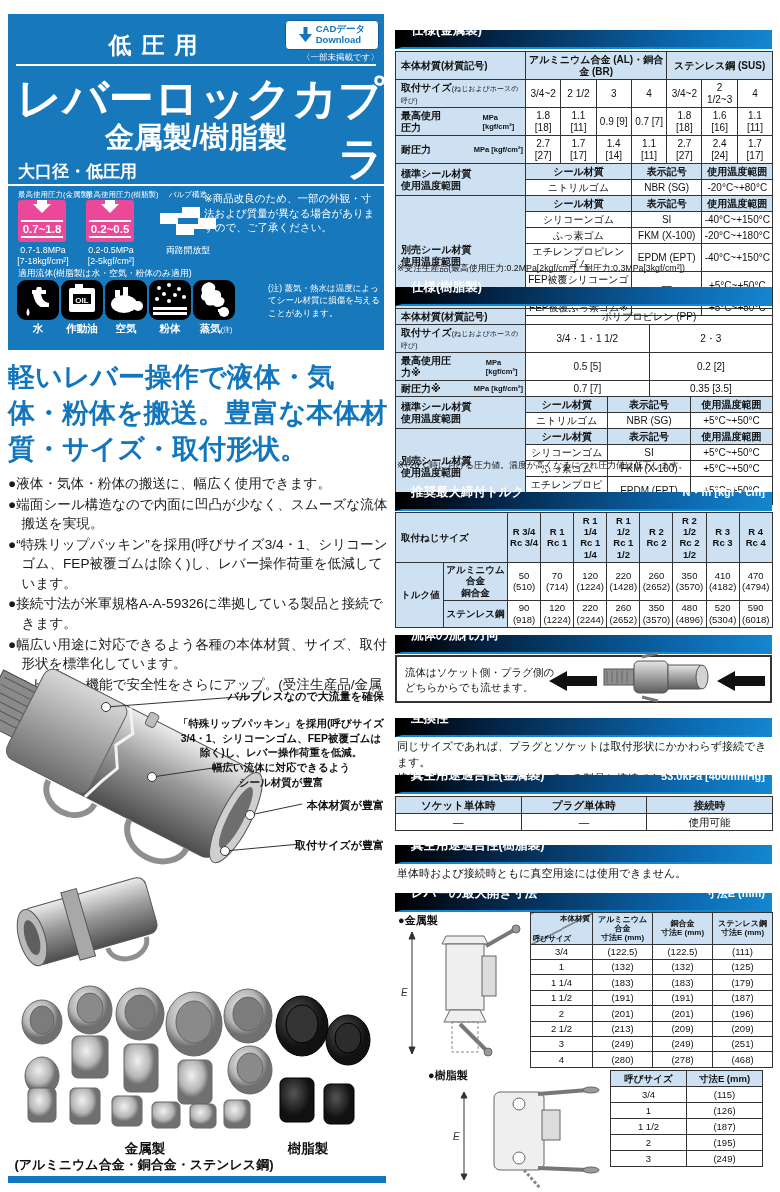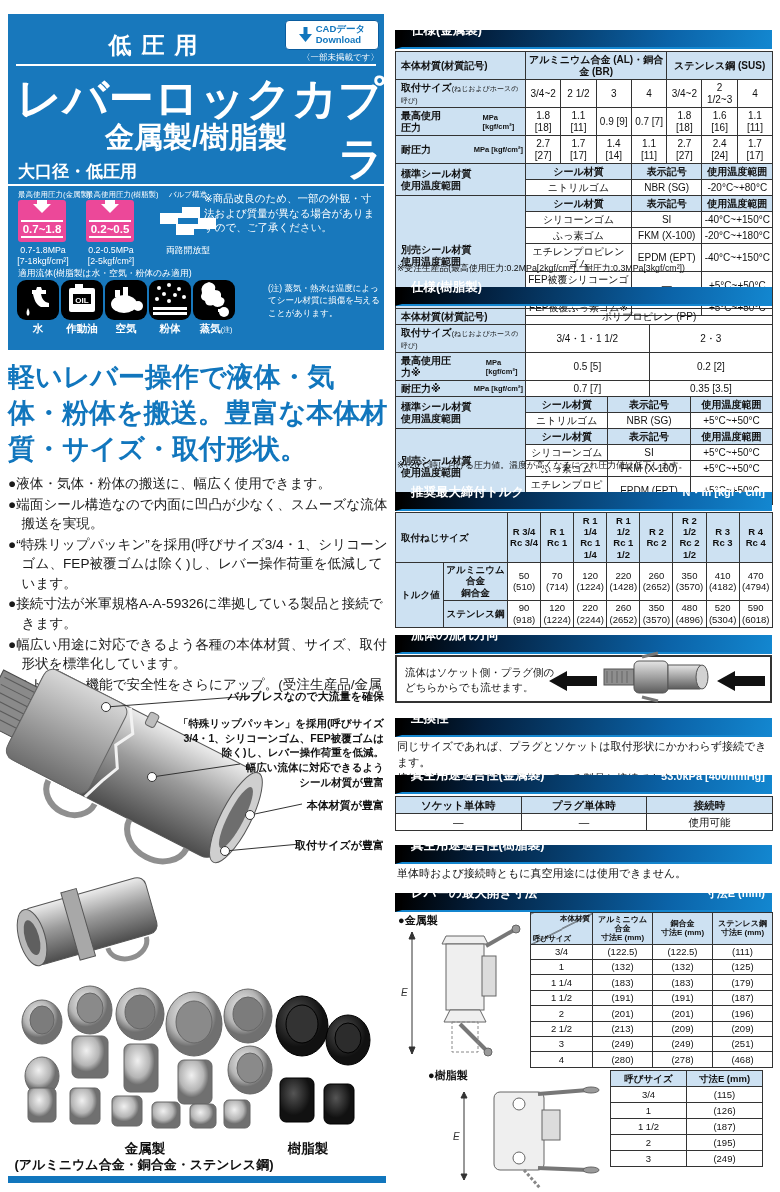--- a/index.html
+++ b/index.html
@@ -27,21 +27,21 @@
   .ficon{position:absolute;top:266px;width:42px;height:40px;background:#000;border-radius:9px;}
   .flabel{position:absolute;top:308px;width:42px;font-size:10.5px;font-weight:bold;text-align:center;white-space:nowrap;}
   .flabel .tn{font-size:7px;font-weight:normal;}
   .note-steam{position:absolute;top:268px;left:260px;width:112px;font-size:8.5px;line-height:1.45;}
   
   .headline{position:absolute;left:8px;top:360px;width:380px;font-size:27px;font-weight:bold;color:#1176bd;line-height:1.33;}
   .bullets{position:absolute;left:8px;top:474px;width:382px;font-size:13.6px;color:#1a1a1a;line-height:1.44;list-style:none;}
   .bullets li{padding-left:1em;text-indent:-1em;margin-bottom:1px;}
   .bullets li::before{content:"●";}
   .cutaway{position:absolute;left:0;top:652px;width:390px;height:336px;}
-  .co{position:absolute;right:6px;font-size:11px;font-weight:bold;color:#111;text-align:right;}
+  .co{position:absolute;right:6px;font-size:11px;font-weight:bold;color:#111;text-align:center;}
   .co1{white-space:pre-line;font-size:10.5px;line-height:1.4;}
   .photo{position:absolute;left:12px;top:984px;width:366px;height:152px;}
   .pcap1{position:absolute;top:1140px;left:40px;width:210px;text-align:center;font-size:13.5px;font-weight:bold;}
   .pcap1b{position:absolute;top:1156px;left:8px;width:272px;text-align:center;font-size:13px;font-weight:bold;}
   .pcap2{position:absolute;top:1140px;left:258px;width:100px;text-align:center;font-size:13.5px;font-weight:bold;}
   .bluebar{position:absolute;left:8px;top:1176px;width:378px;height:7px;background:#1176bd;}
   
   .sec{position:absolute;left:395px;width:377px;height:19px;display:flex;align-items:center;color:#fff;font-size:12.5px;font-weight:bold;padding:0 7px 16px 9px;background:linear-gradient(100deg,#000 0%,#03203f 22%,#0b63a8 72%,#1387d0 100%);border-left:7px solid #000;border-bottom:2px solid #1486cf;}
   .sec .unit{margin-left:auto;font-size:11px;font-weight:bold;}
   table{border-collapse:collapse;table-layout:fixed;}

